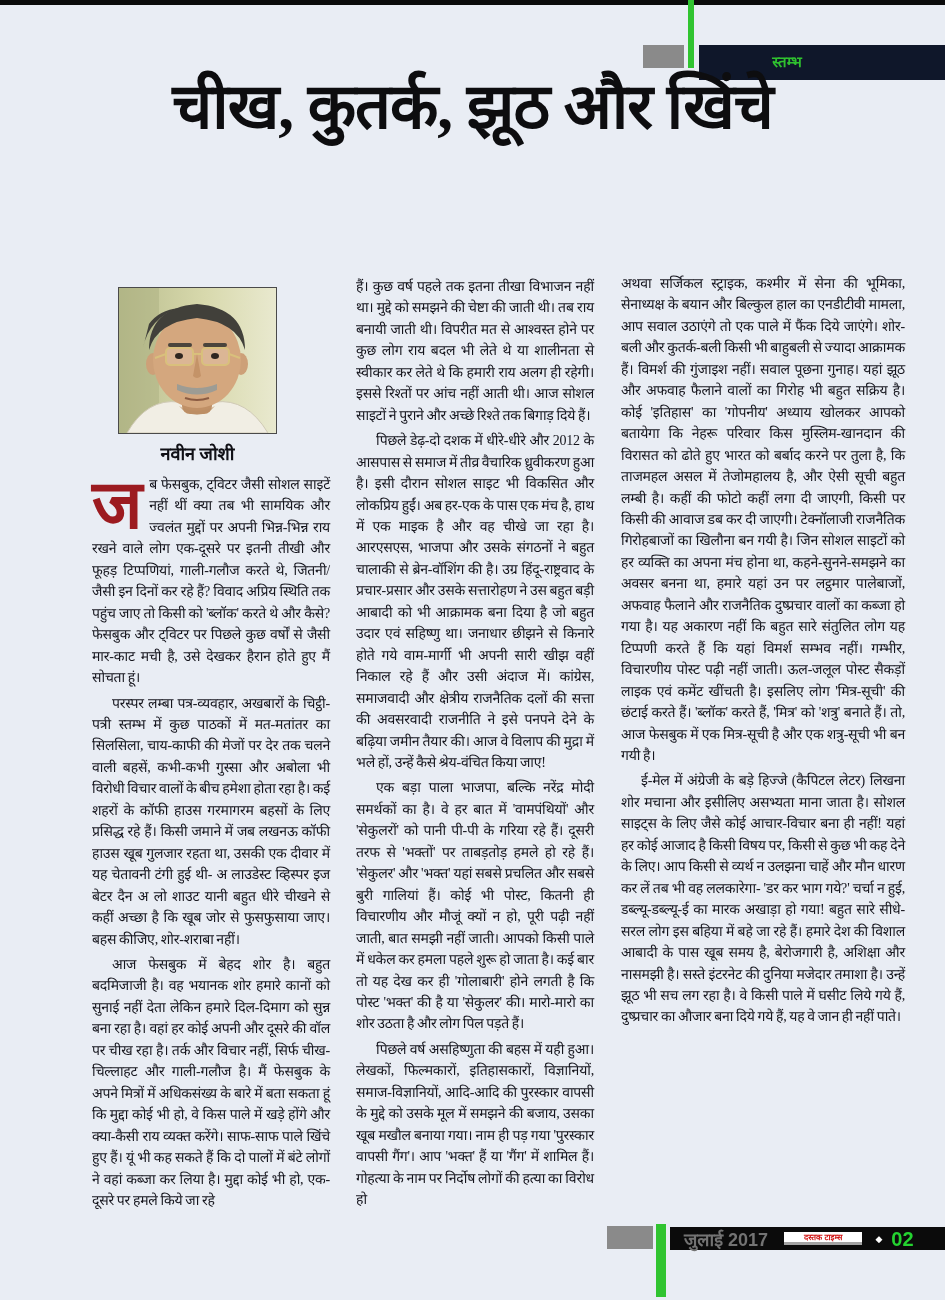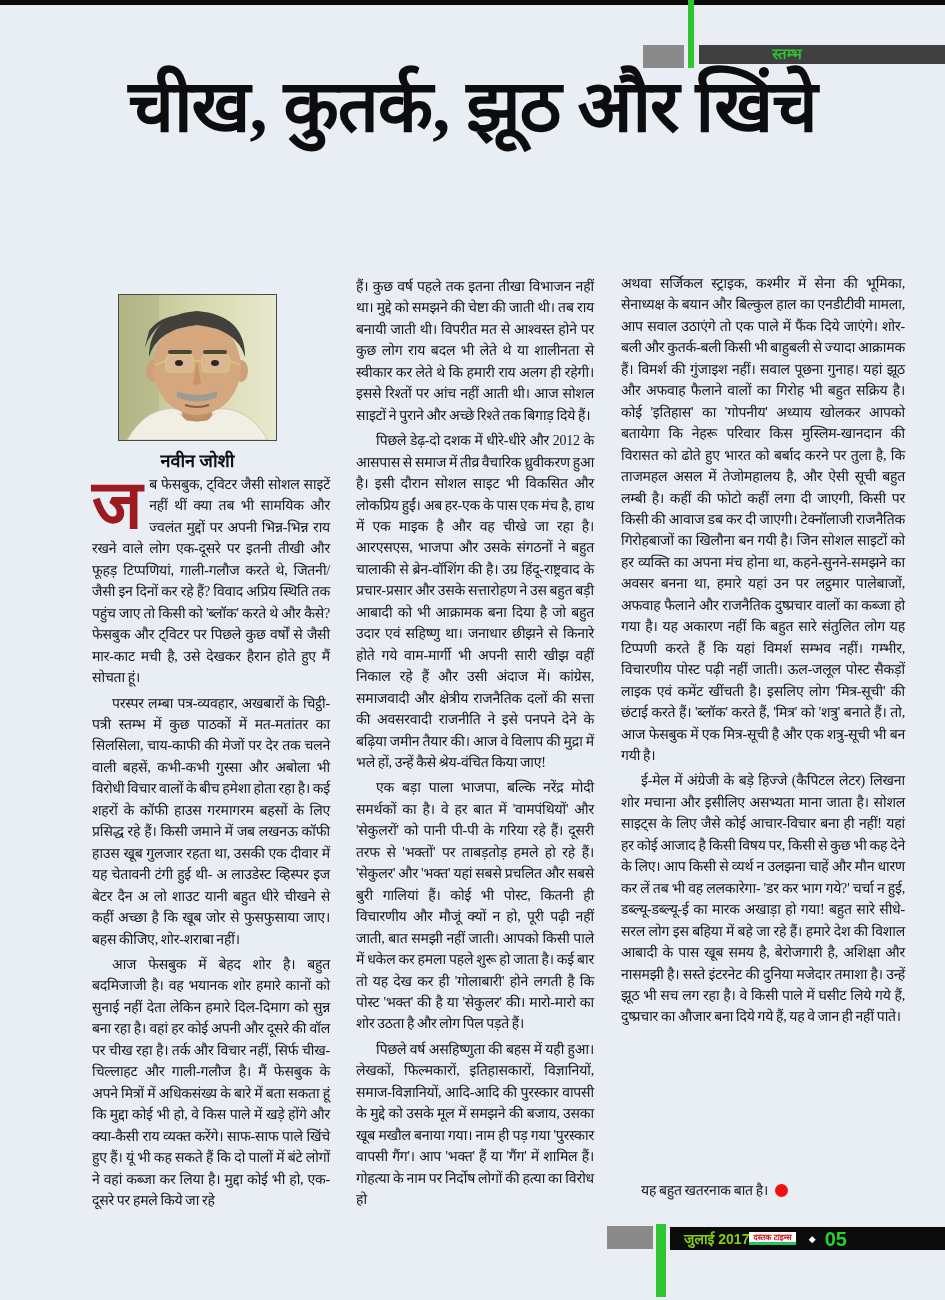--- a/index.html
+++ b/index.html
@@ -8,31 +8,31 @@
     position:relative;width:945px;height:1300px;margin:0 auto;
     background:#e9edf4;overflow:hidden;
     font-family:"Liberation Serif","DejaVu Serif",serif;
     color:#14141c;
   }
   
   .top-rule{position:absolute;left:0;top:0;width:945px;height:5px;background:#0b0b0b;}
   .chip-gray-top{position:absolute;left:643px;top:45px;width:41px;height:23px;background:#8a8a8a;}
   .vline-green-top{position:absolute;left:688px;top:0;width:6px;height:68px;background:#30c430;}
   .tag-bar{
-    position:absolute;left:699px;top:45px;width:246px;height:19px;background:#404040;
+    position:absolute;left:699px;top:45px;width:246px;height:35px;background:#0f172a;
     display:flex;align-items:center;justify-content:center;padding-right:70px;box-sizing:border-box;
   }
   .tag-bar span{color:#2fc12f;font-size:15px;font-weight:bold;line-height:1;}
   
   .title{
     position:absolute;top:58px;left:0;right:0;margin:0;text-align:center;
-    font-size:72px;line-height:99px;font-weight:800;color:#0d0d0f;letter-spacing:-1px;
+    font-size:63px;line-height:99px;font-weight:800;color:#0d0d0f;letter-spacing:-1px;
   }
   
-  .author{position:absolute;left:118px;top:294px;width:159px;margin:0;}
+  .author{position:absolute;left:118px;top:287px;width:159px;margin:0;}
   .photo{width:157px;height:145px;border:1px solid #4a4a4a;background:#d5d6ab;}
   .author figcaption{margin-top:7px;text-align:center;font-weight:bold;font-size:18px;color:#101016;}
   
   .col{
     position:absolute;text-align:justify;font-size:14px;line-height:21.45px;
     letter-spacing:-0.2px;word-spacing:-0.5px;overflow:hidden;
   }
   .col p{margin:4px;}
   .col p.ind{text-indent:20px;}
   .col1{left:88px;top:470px;width:246px;height:742px;}
@@ -49,24 +49,24 @@
   .col3 .last{position:absolute;bottom:2px;left:0;width:100%;}
   .col3{position:absolute;}
   
   .chip-gray-bot{position:absolute;left:607px;top:1226px;width:46px;height:23px;background:#8a8a8a;}
   .vline-green-bot{position:absolute;left:656px;top:1224px;width:10px;height:73px;background:#30c430;}
   .footer-bar{
     position:absolute;left:670px;top:1227px;width:275px;height:23px;background:#0b0b0b;
     display:flex;align-items:center;box-sizing:border-box;padding-left:14px;
     font-family:"Liberation Sans","DejaVu Sans",sans-serif;
   }
-  .footer-month{color:#84cc16;font-weight:bold;font-size:14px;}
+  .footer-month{color:#737373;font-weight:bold;font-size:18px;}
   .footer-logo{
-    background:#ffffff;color:#cf1212;font-weight:bold;font-size:8px;
-    line-height:9px;padding:1px 4px 0;border-bottom:3px solid #22c55e;white-space:nowrap;
+    margin-left:16px;background:#ffffff;color:#cf1212;font-weight:bold;font-size:8px;
+    line-height:9px;padding:1px 20px 0;border-bottom:3px solid #a3a3a3;white-space:nowrap;
   }
   .footer-sep{margin-left:13px;color:#ffffff;font-size:9px;}
   .footer-page{margin-left:9px;color:#24d330;font-weight:bold;font-size:20px;line-height:1;}
 </style>
 </head>
 <body>
 
 <div class="page">
 
   <div class="top-rule"></div>
@@ -140,25 +140,24 @@
   <div class="col col2">
     <p>हैं। कुछ वर्ष पहले तक इतना तीखा विभाजन नहीं था। मुद्दे को समझने की चेष्टा की जाती थी। तब राय बनायी जाती थी। विपरीत मत से आश्वस्त होने पर कुछ लोग राय बदल भी लेते थे या शालीनता से स्वीकार कर लेते थे कि हमारी राय अलग ही रहेगी। इससे रिश्तों पर आंच नहीं आती थी। आज सोशल साइटों ने पुराने और अच्छे रिश्ते तक बिगाड़ दिये हैं।</p>
     <p class="ind">पिछले डेढ़-दो दशक में धीरे-धीरे और 2012 के आसपास से समाज में तीव्र वैचारिक ध्रुवीकरण हुआ है। इसी दौरान सोशल साइट भी विकसित और लोकप्रिय हुईं। अब हर-एक के पास एक मंच है, हाथ में एक माइक है और वह चीखे जा रहा है। आरएसएस, भाजपा और उसके संगठनों ने बहुत चालाकी से ब्रेन-वॉशिंग की है। उग्र हिंदू-राष्ट्रवाद के प्रचार-प्रसार और उसके सत्तारोहण ने उस बहुत बड़ी आबादी को भी आक्रामक बना दिया है जो बहुत उदार एवं सहिष्णु था। जनाधार छीझने से किनारे होते गये वाम-मार्गी भी अपनी सारी खीझ वहीं निकाल रहे हैं और उसी अंदाज में। कांग्रेस, समाजवादी और क्षेत्रीय राजनैतिक दलों की सत्ता की अवसरवादी राजनीति ने इसे पनपने देने के बढ़िया जमीन तैयार की। आज वे विलाप की मुद्रा में भले हों, उन्हें कैसे श्रेय-वंचित किया जाए!</p>
     <p class="ind">एक बड़ा पाला भाजपा, बल्कि नरेंद्र मोदी समर्थकों का है। वे हर बात में 'वामपंथियों' और 'सेकुलरों' को पानी पी-पी के गरिया रहे हैं। दूसरी तरफ से 'भक्तों' पर ताबड़तोड़ हमले हो रहे हैं। 'सेकुलर' और 'भक्त' यहां सबसे प्रचलित और सबसे बुरी गालियां हैं। कोई भी पोस्ट, कितनी ही विचारणीय और मौजूं क्यों न हो, पूरी पढ़ी नहीं जाती, बात समझी नहीं जाती। आपको किसी पाले में धकेल कर हमला पहले शुरू हो जाता है। कई बार तो यह देख कर ही 'गोलाबारी' होने लगती है कि पोस्ट 'भक्त' की है या 'सेकुलर' की। मारो-मारो का शोर उठता है और लोग पिल पड़ते हैं।</p>
     <p class="ind">पिछले वर्ष असहिष्णुता की बहस में यही हुआ। लेखकों, फिल्मकारों, इतिहासकारों, विज्ञानियों, समाज-विज्ञानियों, आदि-आदि की पुरस्कार वापसी के मुद्दे को उसके मूल में समझने की बजाय, उसका खूब मखौल बनाया गया। नाम ही पड़ गया 'पुरस्कार वापसी गैंग'। आप 'भक्त' हैं या 'गैंग' में शामिल हैं। गोहत्या के नाम पर निर्दोष लोगों की हत्या का विरोध हो</p>
   </div>
 
   <div class="col col3">
     <p>अथवा सर्जिकल स्ट्राइक, कश्मीर में सेना की भूमिका, सेनाध्यक्ष के बयान और बिल्कुल हाल का एनडीटीवी मामला, आप सवाल उठाएंगे तो एक पाले में फैंक दिये जाएंगे। शोर-बली और कुतर्क-बली किसी भी बाहुबली से ज्यादा आक्रामक हैं। विमर्श की गुंजाइश नहीं। सवाल पूछना गुनाह। यहां झूठ और अफवाह फैलाने वालों का गिरोह भी बहुत सक्रिय है। कोई 'इतिहास' का 'गोपनीय' अध्याय खोलकर आपको बतायेगा कि नेहरू परिवार किस मुस्लिम-खानदान की विरासत को ढोते हुए भारत को बर्बाद करने पर तुला है, कि ताजमहल असल में तेजोमहालय है, और ऐसी सूची बहुत लम्बी है। कहीं की फोटो कहीं लगा दी जाएगी, किसी पर किसी की आवाज डब कर दी जाएगी। टेक्नॉलाजी राजनैतिक गिरोहबाजों का खिलौना बन गयी है। जिन सोशल साइटों को हर व्यक्ति का अपना मंच होना था, कहने-सुनने-समझने का अवसर बनना था, हमारे यहां उन पर लट्ठमार पालेबाजों, अफवाह फैलाने और राजनैतिक दुष्प्रचार वालों का कब्जा हो गया है। यह अकारण नहीं कि बहुत सारे संतुलित लोग यह टिप्पणी करते हैं कि यहां विमर्श सम्भव नहीं। गम्भीर, विचारणीय पोस्ट पढ़ी नहीं जाती। ऊल-जलूल पोस्ट सैकड़ों लाइक एवं कमेंट खींचती है। इसलिए लोग 'मित्र-सूची' की छंटाई करते हैं। 'ब्लॉक' करते हैं, 'मित्र' को 'शत्रु' बनाते हैं। तो, आज फेसबुक में एक मित्र-सूची है और एक शत्रु-सूची भी बन गयी है।</p>
     <p class="ind">ई-मेल में अंग्रेजी के बड़े हिज्जे (कैपिटल लेटर) लिखना शोर मचाना और इसीलिए असभ्यता माना जाता है। सोशल साइट्स के लिए जैसे कोई आचार-विचार बना ही नहीं! यहां हर कोई आजाद है किसी विषय पर, किसी से कुछ भी कह देने के लिए। आप किसी से व्यर्थ न उलझना चाहें और मौन धारण कर लें तब भी वह ललकारेगा- 'डर कर भाग गये?' चर्चा न हुई, डब्ल्यू-डब्ल्यू-ई का मारक अखाड़ा हो गया! बहुत सारे सीधे-सरल लोग इस बहिया में बहे जा रहे हैं। हमारे देश की विशाल आबादी के पास खूब समय है, बेरोजगारी है, अशिक्षा और नासमझी है। सस्ते इंटरनेट की दुनिया मजेदार तमाशा है। उन्हें झूठ भी सच लग रहा है। वे किसी पाले में घसीट लिये गये हैं, दुष्प्रचार का औजार बना दिये गये हैं, यह वे जान ही नहीं पाते।</p>
-    <p class="ind last"><span>यह बहुत खतरनाक बात है।</span><span class="end-dot"></span></p>
   </div>
 
   <div class="chip-gray-bot"></div>
   <div class="vline-green-bot"></div>
   <div class="footer-bar">
     <span class="footer-month">जुलाई 2017</span>
     <span class="footer-logo">दस्तक टाइम्स</span>
     <span class="footer-sep">◆</span>
-    <span class="footer-page">05</span>
+    <span class="footer-page">02</span>
   </div>
 
 </div>
 
 </body></html>

